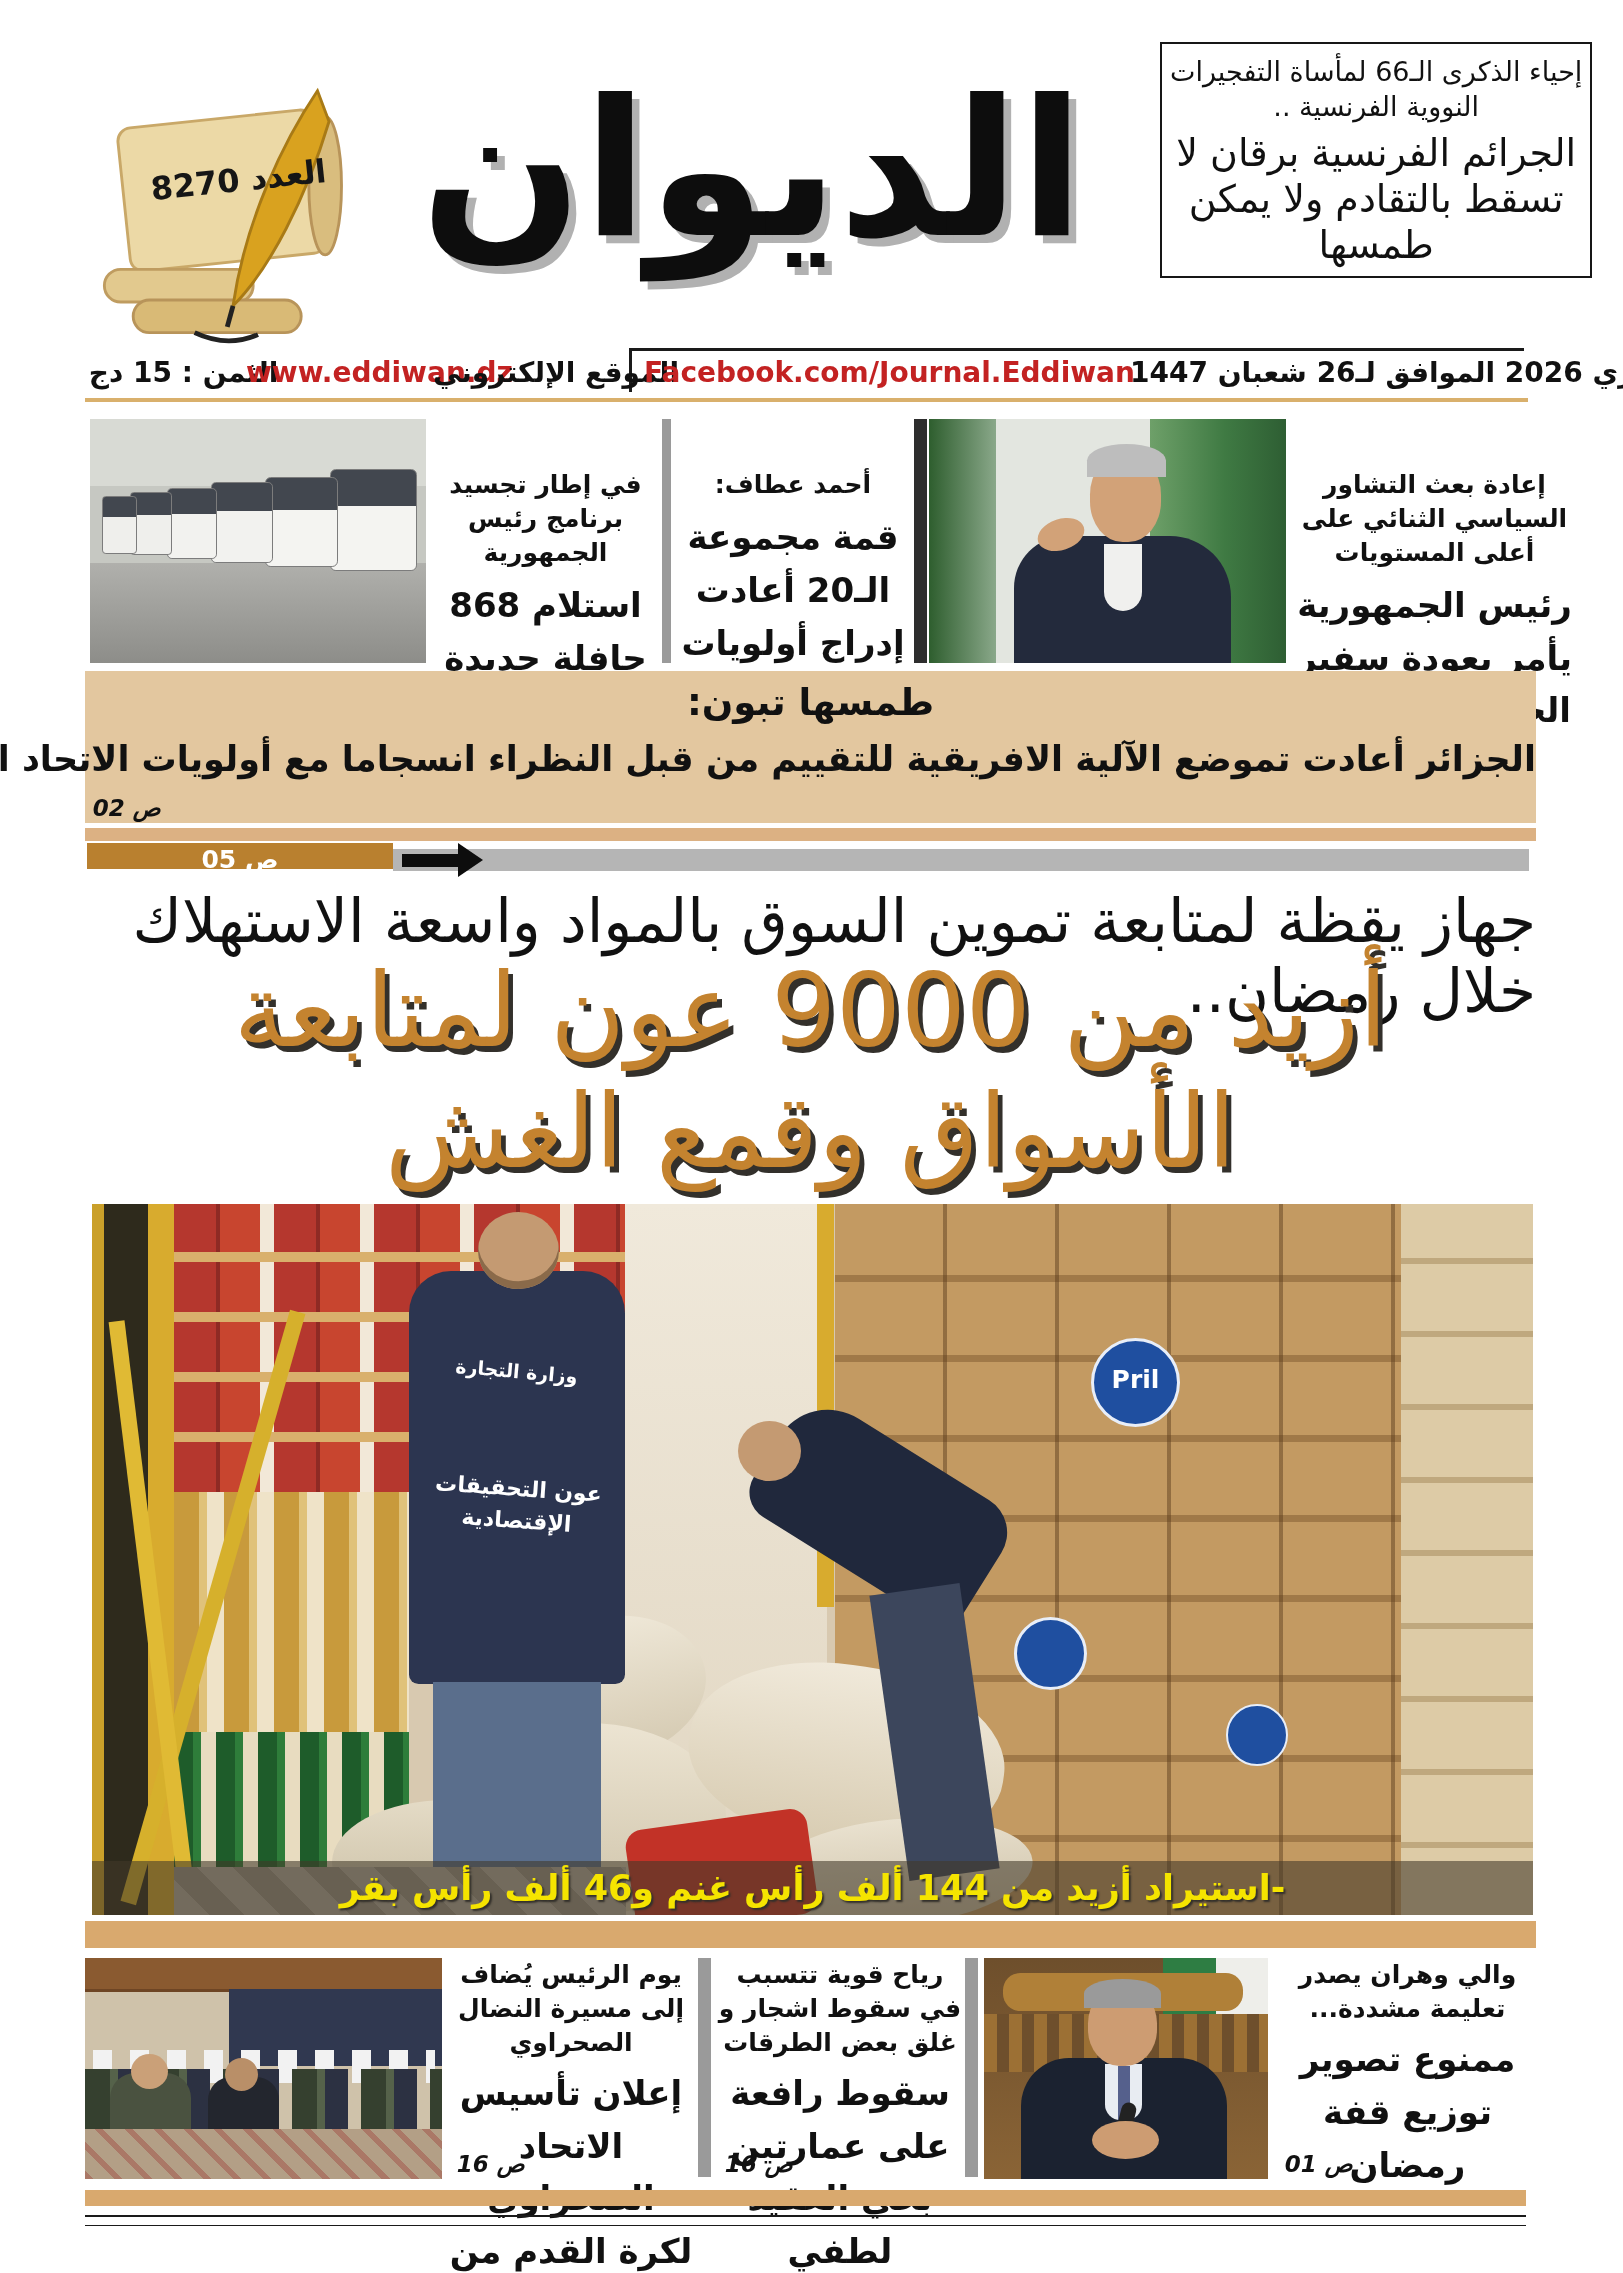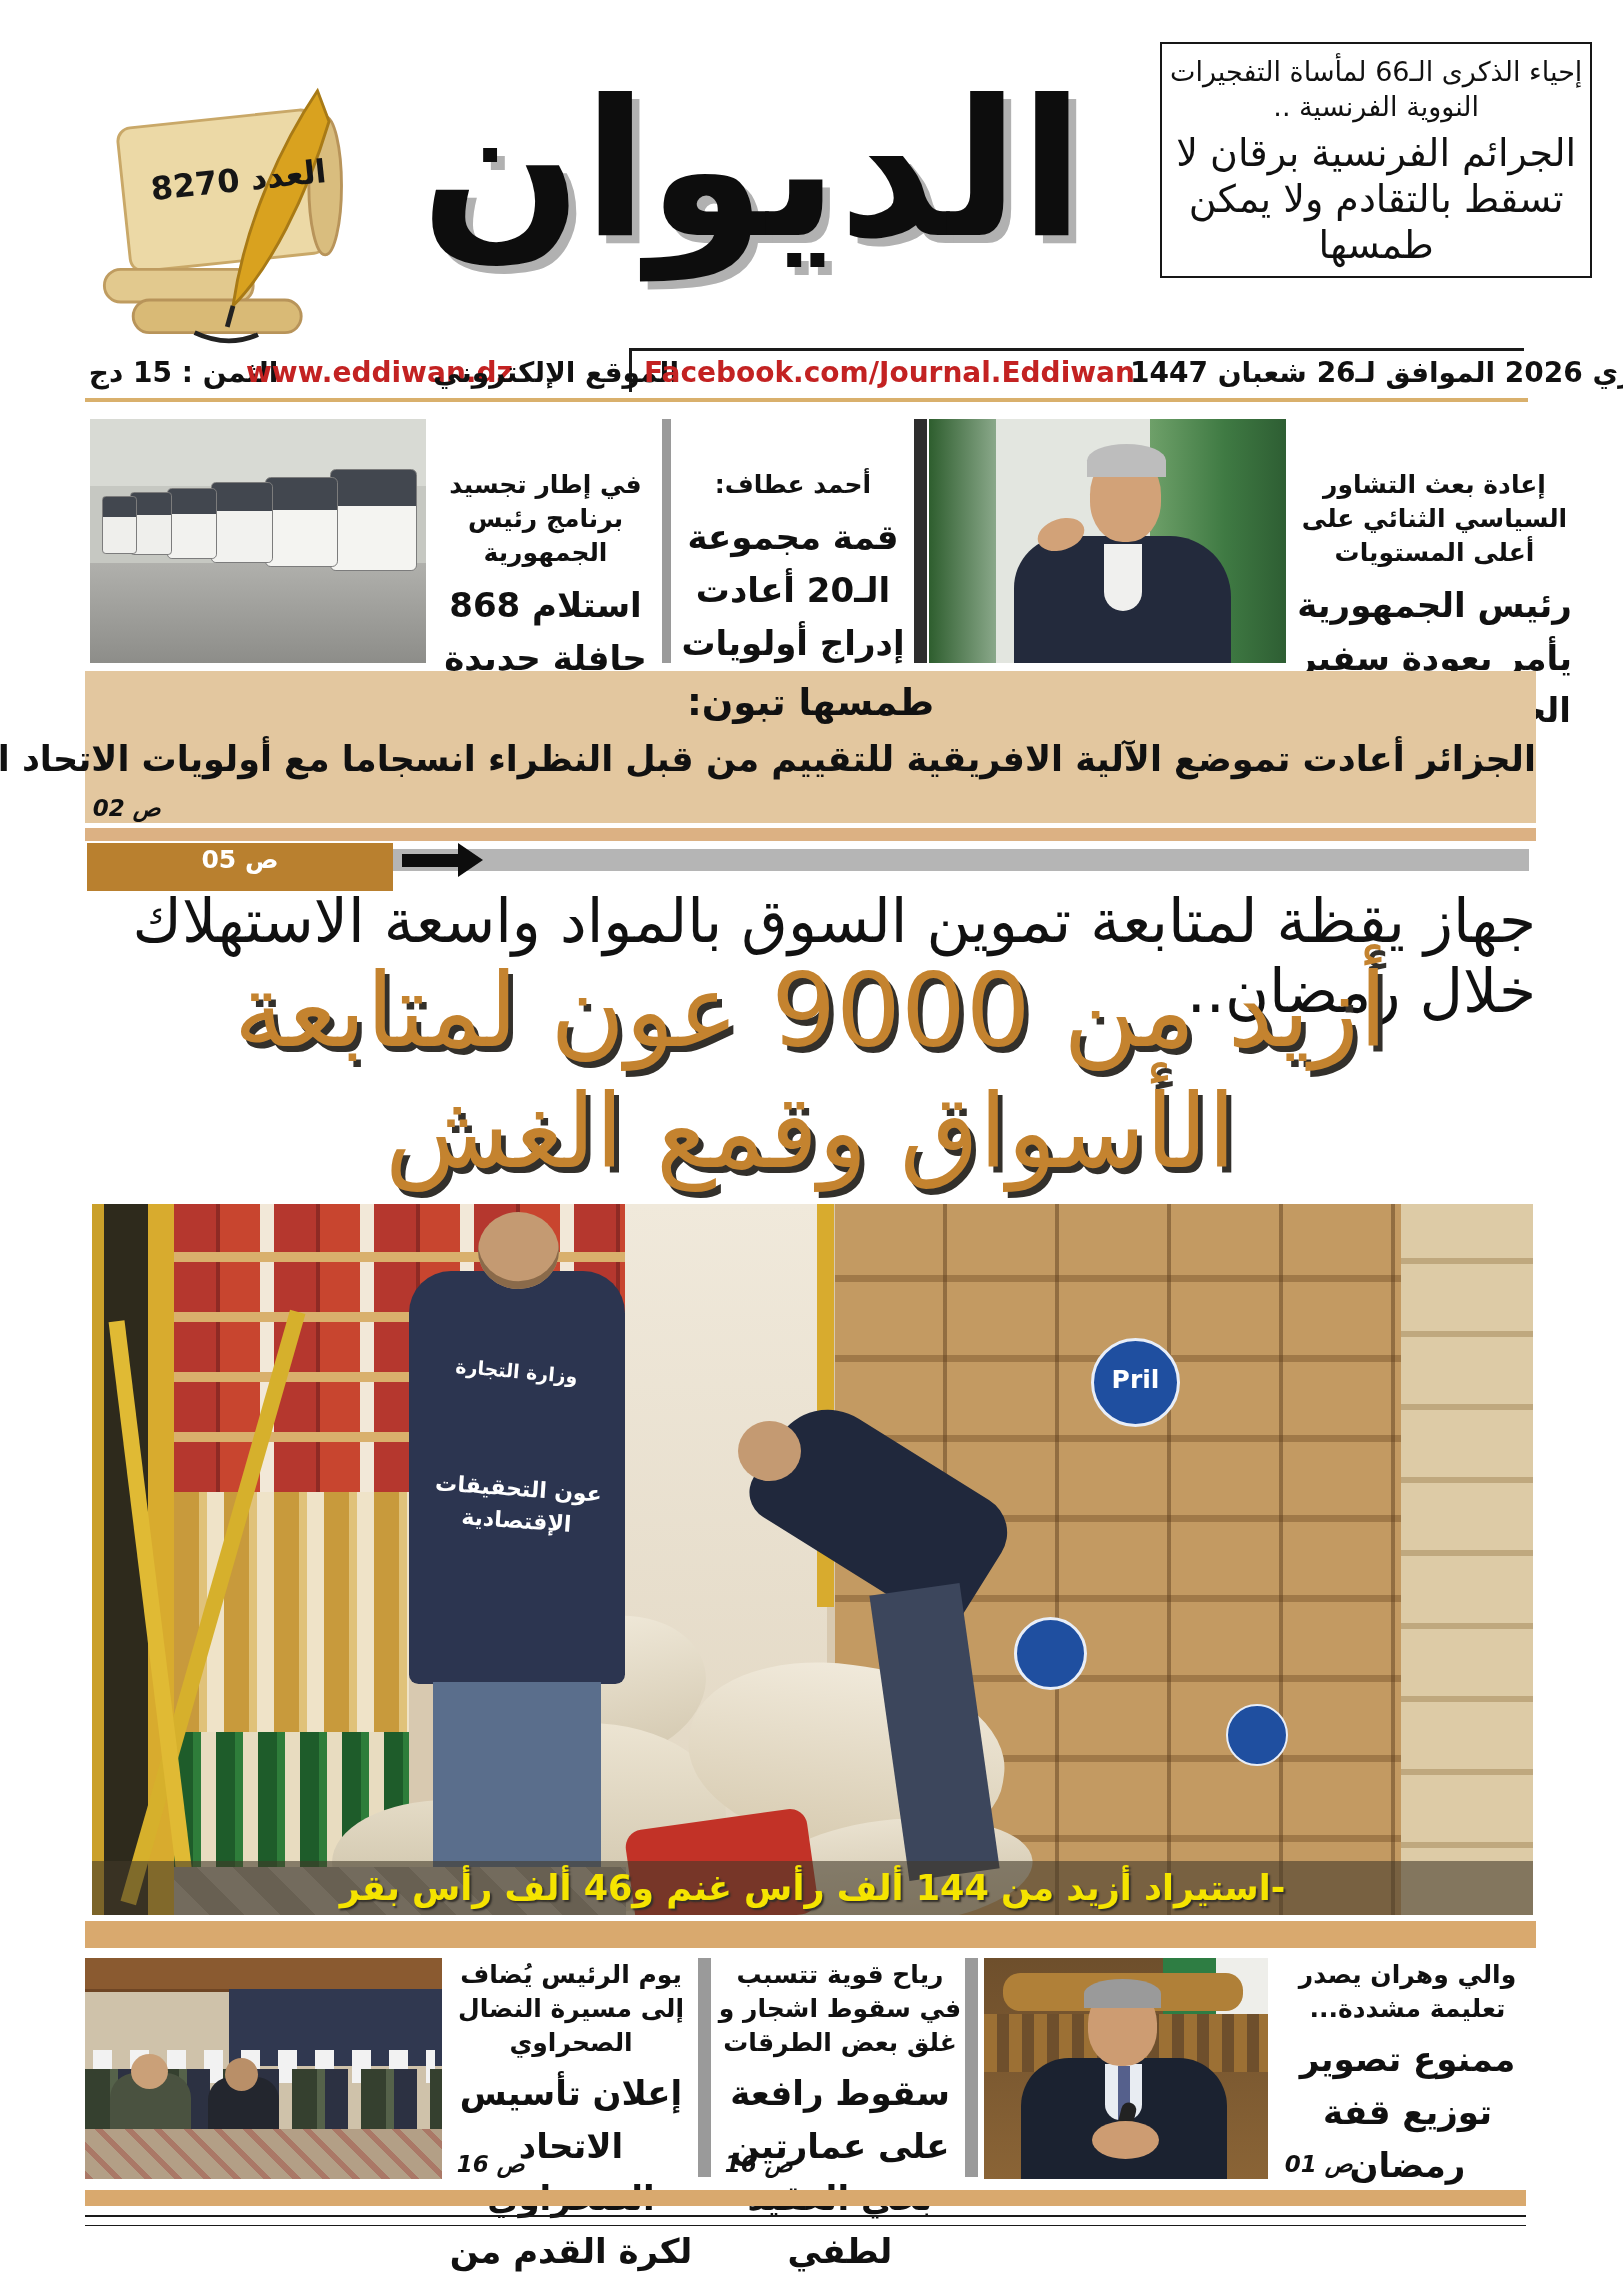--- a/index.html
+++ b/index.html
@@ -30,21 +30,21 @@
   .t-col .h{font-size:34px;line-height:1.55;font-weight:bold;text-align:center;margin-top:9.6px;}
   .page-ref{position:absolute;left:7.7px;bottom:1.9px;font-size:23px;font-weight:bold;font-style:italic;}
   .gray-div{position:absolute;top:419px;height:244px;background:#9a9a9a;}
   
   #banner{left:86px;top:671px;width:1451px;height:152px;background:#e3c79f;}
   #banner .k{font-size:37px;font-weight:bold;text-align:center;padding-top:9.6px;}
   #banner .h{font-size:35px;font-weight:bold;text-align:center;margin-top:15.4px;white-space:nowrap;}
   #thin-tan{left:86px;top:828px;width:1451px;height:12.5px;background:#dcb183;}
   
   #gray-bar{left:394px;top:849px;width:1136px;height:22px;background:#b5b5b5;}
-  #ref-box{left:88px;top:843px;width:306px;height:48px;background:#b9802f;color:#fff;
+  #ref-box{left:88px;top:843px;width:306px;height:26px;background:#b9802f;color:#fff;
     font-size:25px;font-weight:bold;text-align:center;line-height:34px;}
   #arrow-shaft{left:403px;top:854px;width:56px;height:12.5px;background:#0d0d0d;}
   #arrow-head{left:459px;top:843px;width:0;height:0;border-top:17.3px solid transparent;
     border-bottom:17.3px solid transparent;border-left:25px solid #0d0d0d;}
   
   #lead-kicker{left:86px;top:886px;width:1451px;font-size:60px;font-weight:normal;text-align:right;}
   .lead-line{left:86px;width:1451px;font-size:102px;font-weight:normal;text-align:center;
     color:#c4832f;text-shadow:4.8px 5.8px 0 #33302b;letter-spacing:-1.9px;}
   
   #main-photo{left:93px;top:1204px;width:1441px;height:711px;background:#d8c9b0;overflow:hidden;}

